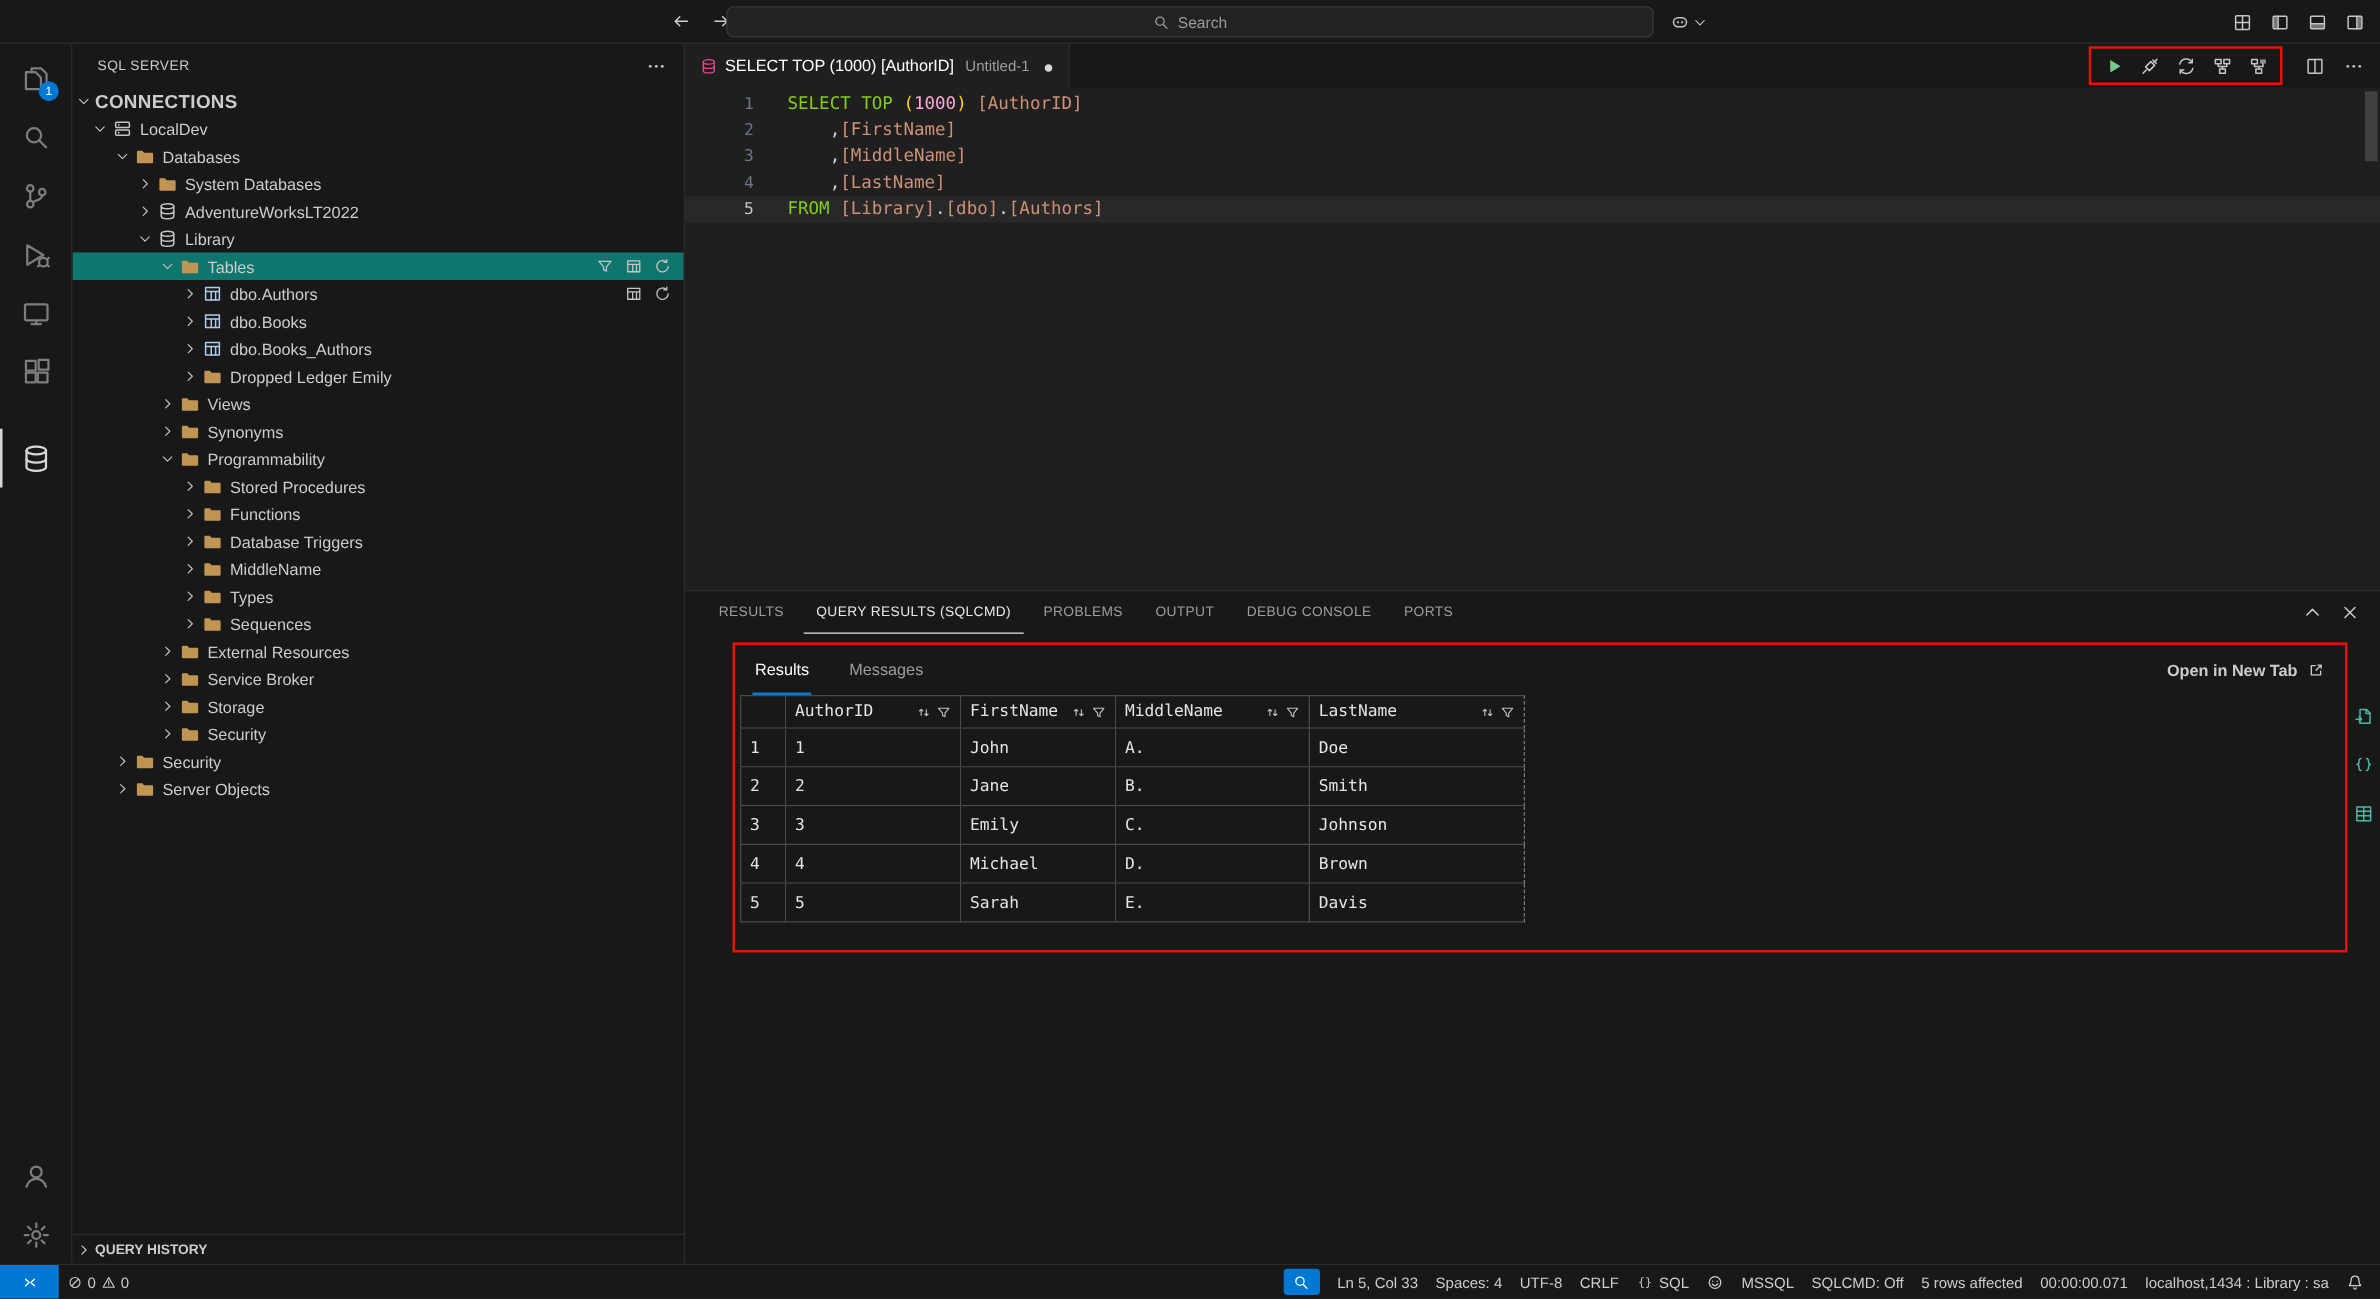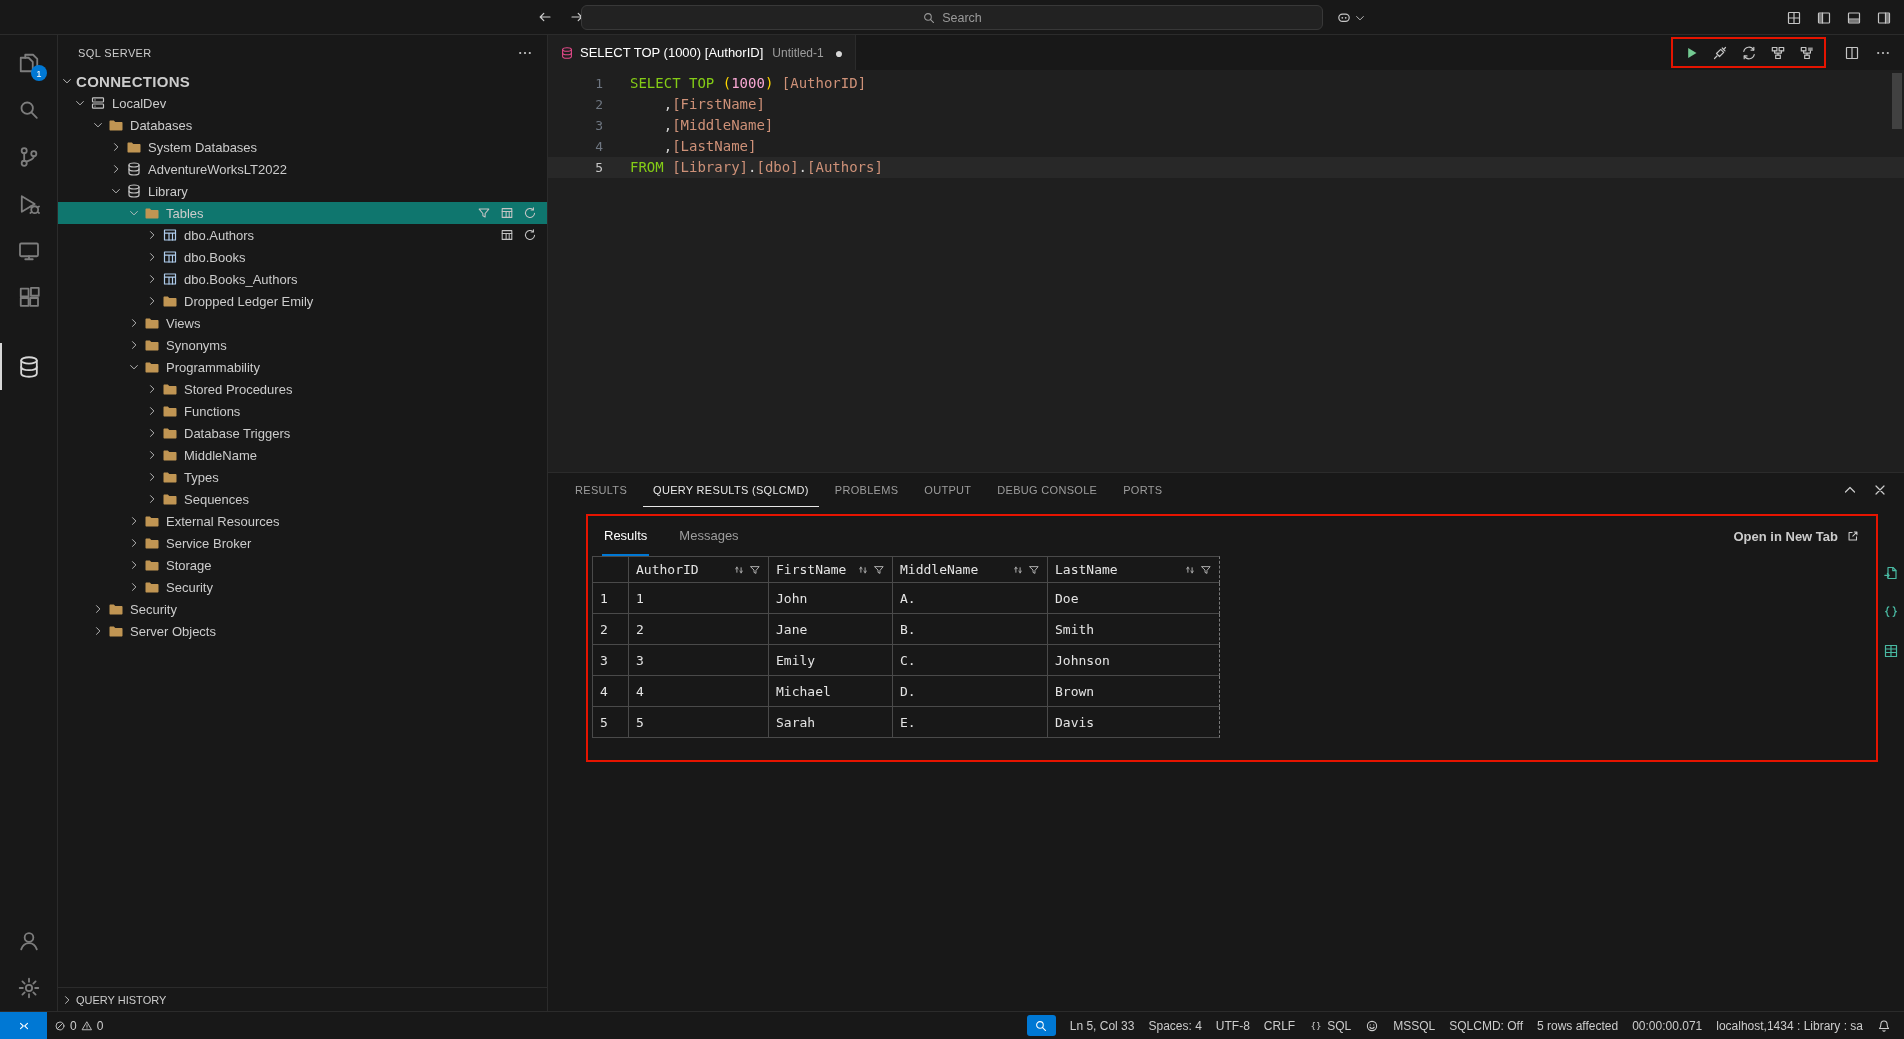--- a/index.html
+++ b/index.html
@@ -48,21 +48,21 @@
     font-weight:700; color:#cccccc; padding-left:3px; letter-spacing:.3px; }
   .tree { flex:1; overflow:hidden; }
   .tree-row { height:22px; display:flex; align-items:center; font-size:13px; color:#cccccc; position:relative; cursor:pointer; }
   .tree-row.selected { background:#0f766e; }
   .tree-row .twisty { width:16px; flex:none; color:#c5c5c5; display:flex; align-items:center; justify-content:center; }
   .tree-icon { margin:0 6px 0 2px; color:#c5c5c5; }
   .tree-icon.tbl { color:#aecbeb; }
   .tree-label { white-space:nowrap; }
   .row-actions { position:absolute; right:10px; top:0; height:22px; display:flex; align-items:center; gap:9px; color:#c5c5c5; }
   .sidebar-footer { height:24px; flex:none; border-top:1px solid #2b2b2b; display:flex; align-items:center;
-    gap:3px; font-size:11px; font-weight:400; color:#cccccc; padding-left:3px; }
+    gap:3px; font-size:11px; font-weight:700; color:#cccccc; padding-left:3px; }
 
   
   .editor-col { flex:1; display:flex; flex-direction:column; min-width:0; background:#1f1f1f; }
   .tabbar { height:35px; flex:none; background:#181818; display:flex; align-items:stretch; }
   .tab { display:flex; align-items:center; gap:6px; padding:0 12px; background:#1f1f1f; border-right:1px solid #2b2b2b; }
   .tab-icon { color:#e64a8b; }
   .tab-title { font-size:13px; color:#ffffff; white-space:nowrap; }
   .tab-secondary { font-size:12px; color:#9d9d9d; margin-left:3px; }
   .tab-dot { color:#d7d7d7; font-size:14px; line-height:1; margin-left:5px; }
   .editor-actions { margin-left:auto; display:flex; align-items:center; padding-right:8px; gap:4px; color:#c5c5c5; }

